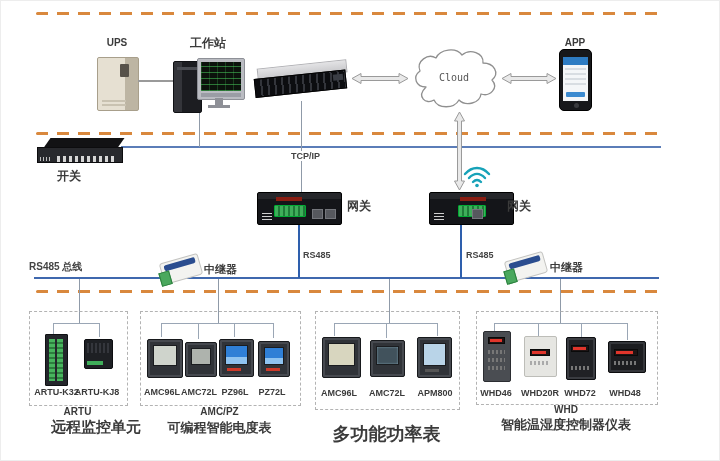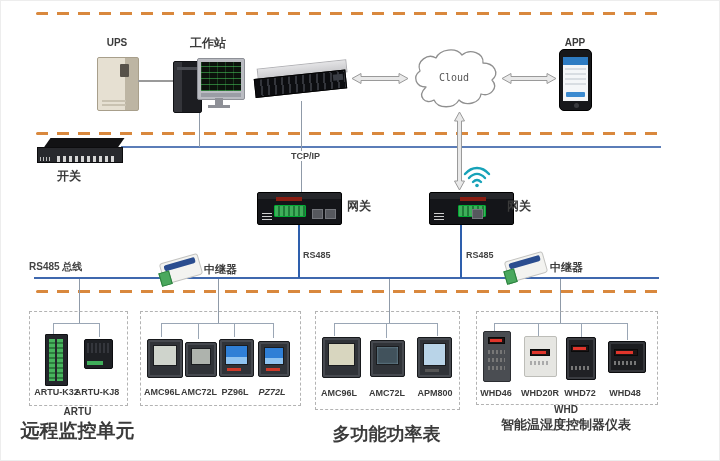--- a/index.html
+++ b/index.html
@@ -217,21 +217,21 @@
     <span class="s1"></span>
       <span class="s2"></span>
   </div>
   <div class="artu-kj8" style="left:83px;top:338px;width:27px;height:28px;">
     <span class="rid"></span>
       <span class="grn"></span>
   </div>
   <div class="lbl" style="left:28px;top:386px;width:55px;font-size:9px;">ARTU-K32</div>
   <div class="lbl" style="left:70px;top:386px;width:52px;font-size:9px;">ARTU-KJ8</div>
   <div class="lbl" style="left:28px;top:405px;width:97px;font-size:10px;">ARTU</div>
-  <div class="lbl" style="left:13px;top:417px;width:127px;font-size:19px;">远程监控单元</div>
+  <div class="lbl" style="left:13px;top:417px;width:127px;font-size:15px;text-align:right;">远程监控单元</div>
 
   <div class="gbox" style="left:139px;top:310px;width:159px;height:93px;"></div>
   <div class="hbr" style="left:160px;top:322px;width:112px;"></div>
   <div class="vbr" style="left:160px;top:322px;height:14px;"></div>
   <div class="vbr" style="left:197px;top:322px;height:16px;"></div>
   <div class="vbr" style="left:233px;top:322px;height:14px;"></div>
   <div class="vbr" style="left:272px;top:322px;height:15px;"></div>
   <div class="meter" style="left:146px;top:338px;width:34px;height:37px;">
     <span class="lcd" style="background:#cfd4cc;"></span>
   </div>
@@ -242,21 +242,23 @@
     <span class="lcd" style="background:linear-gradient(180deg,#2f7fd6 0 60%,#8fc3f0 60%);"></span>
       <span class="digits"></span>
   </div>
   <div class="meter" style="left:257px;top:340px;width:30px;height:34px;">
     <span class="lcd" style="background:linear-gradient(180deg,#2f7fd6 0 60%,#8fc3f0 60%);"></span>
       <span class="digits"></span>
   </div>
   <div class="lbl" style="left:139px;top:386px;width:44px;font-size:9px;">AMC96L</div>
   <div class="lbl" style="left:176px;top:386px;width:44px;font-size:9px;">AMC72L</div>
   <div class="lbl" style="left:213px;top:386px;width:42px;font-size:9px;">PZ96L</div>
-  <div class="lbl" style="left:250px;top:386px;width:42px;font-size:9px;font-style:italic;">PZ72L</div>
+  <div class="lbl" style="left:250px;top:386px;width:42px;font-size:9px;">PZ72L</div>
+  <div class="lbl" style="left:139px;top:405px;width:159px;font-size:10px;">AMC/PZ</div>
+  <div class="lbl" style="left:139px;top:418px;width:159px;font-size:13px;">可编程智能电度表</div>
 
   <div class="gbox" style="left:314px;top:310px;width:143px;height:97px;"></div>
   <div class="hbr" style="left:333px;top:322px;width:103px;"></div>
   <div class="vbr" style="left:333px;top:322px;height:13px;"></div>
   <div class="vbr" style="left:385px;top:322px;height:15px;"></div>
   <div class="vbr" style="left:436px;top:322px;height:13px;"></div>
   <div class="meter" style="left:321px;top:336px;width:37px;height:39px;">
     <span class="lcd" style="background:#d8d6bf;"></span>
   </div>
   <div class="meter" style="left:369px;top:339px;width:33px;height:35px;">

